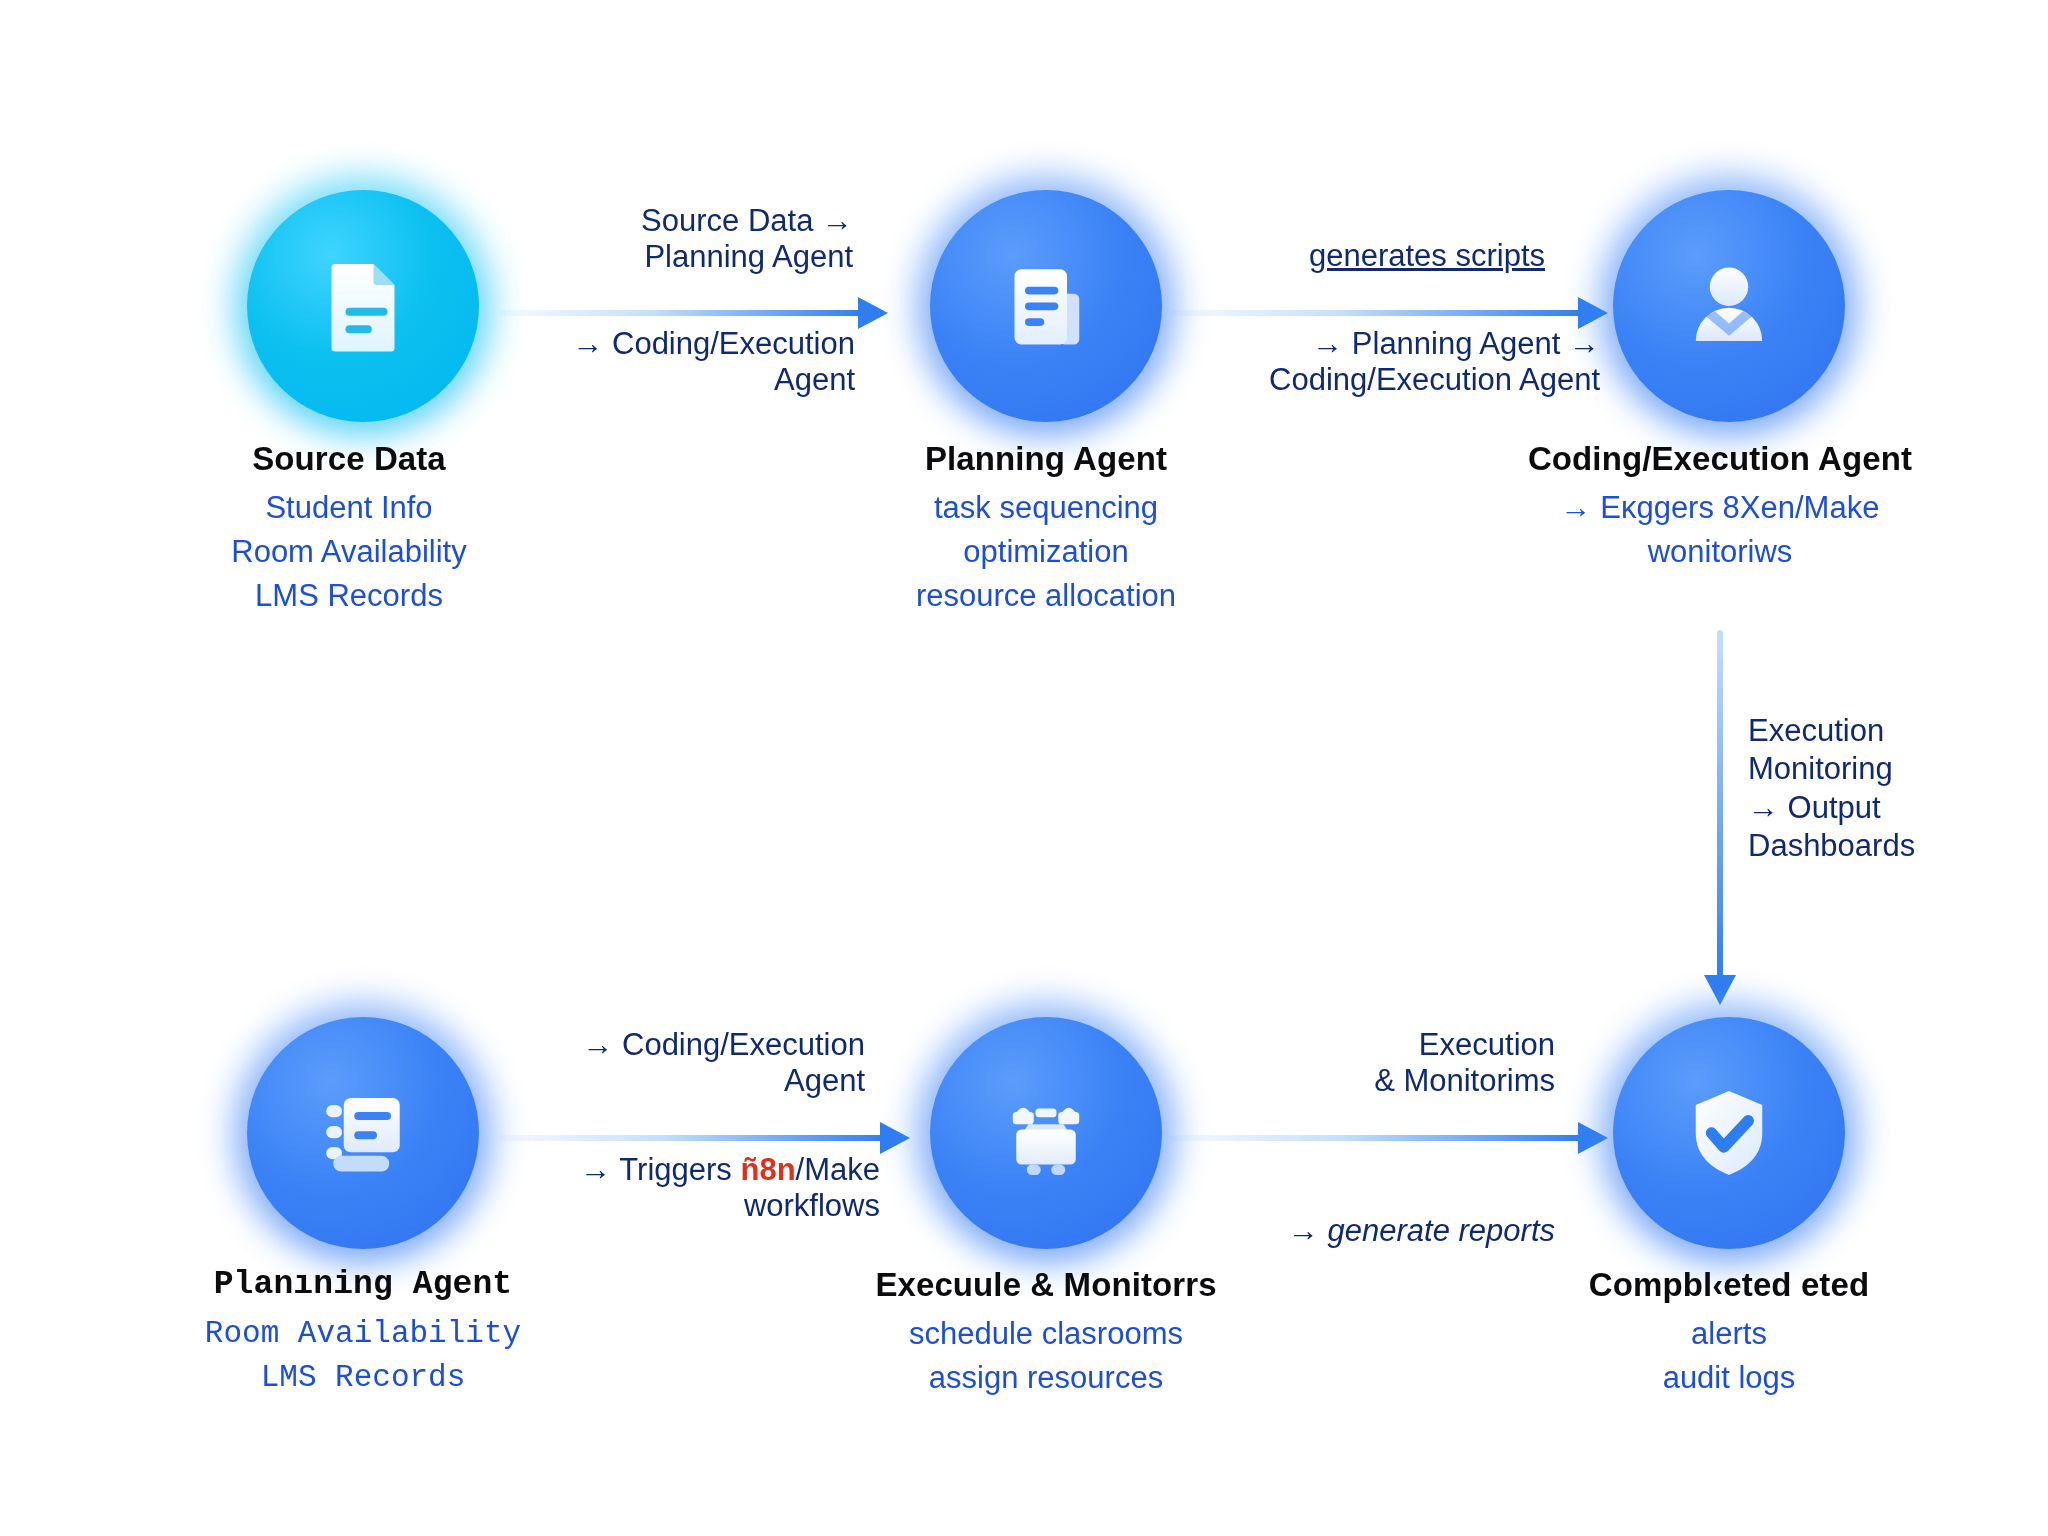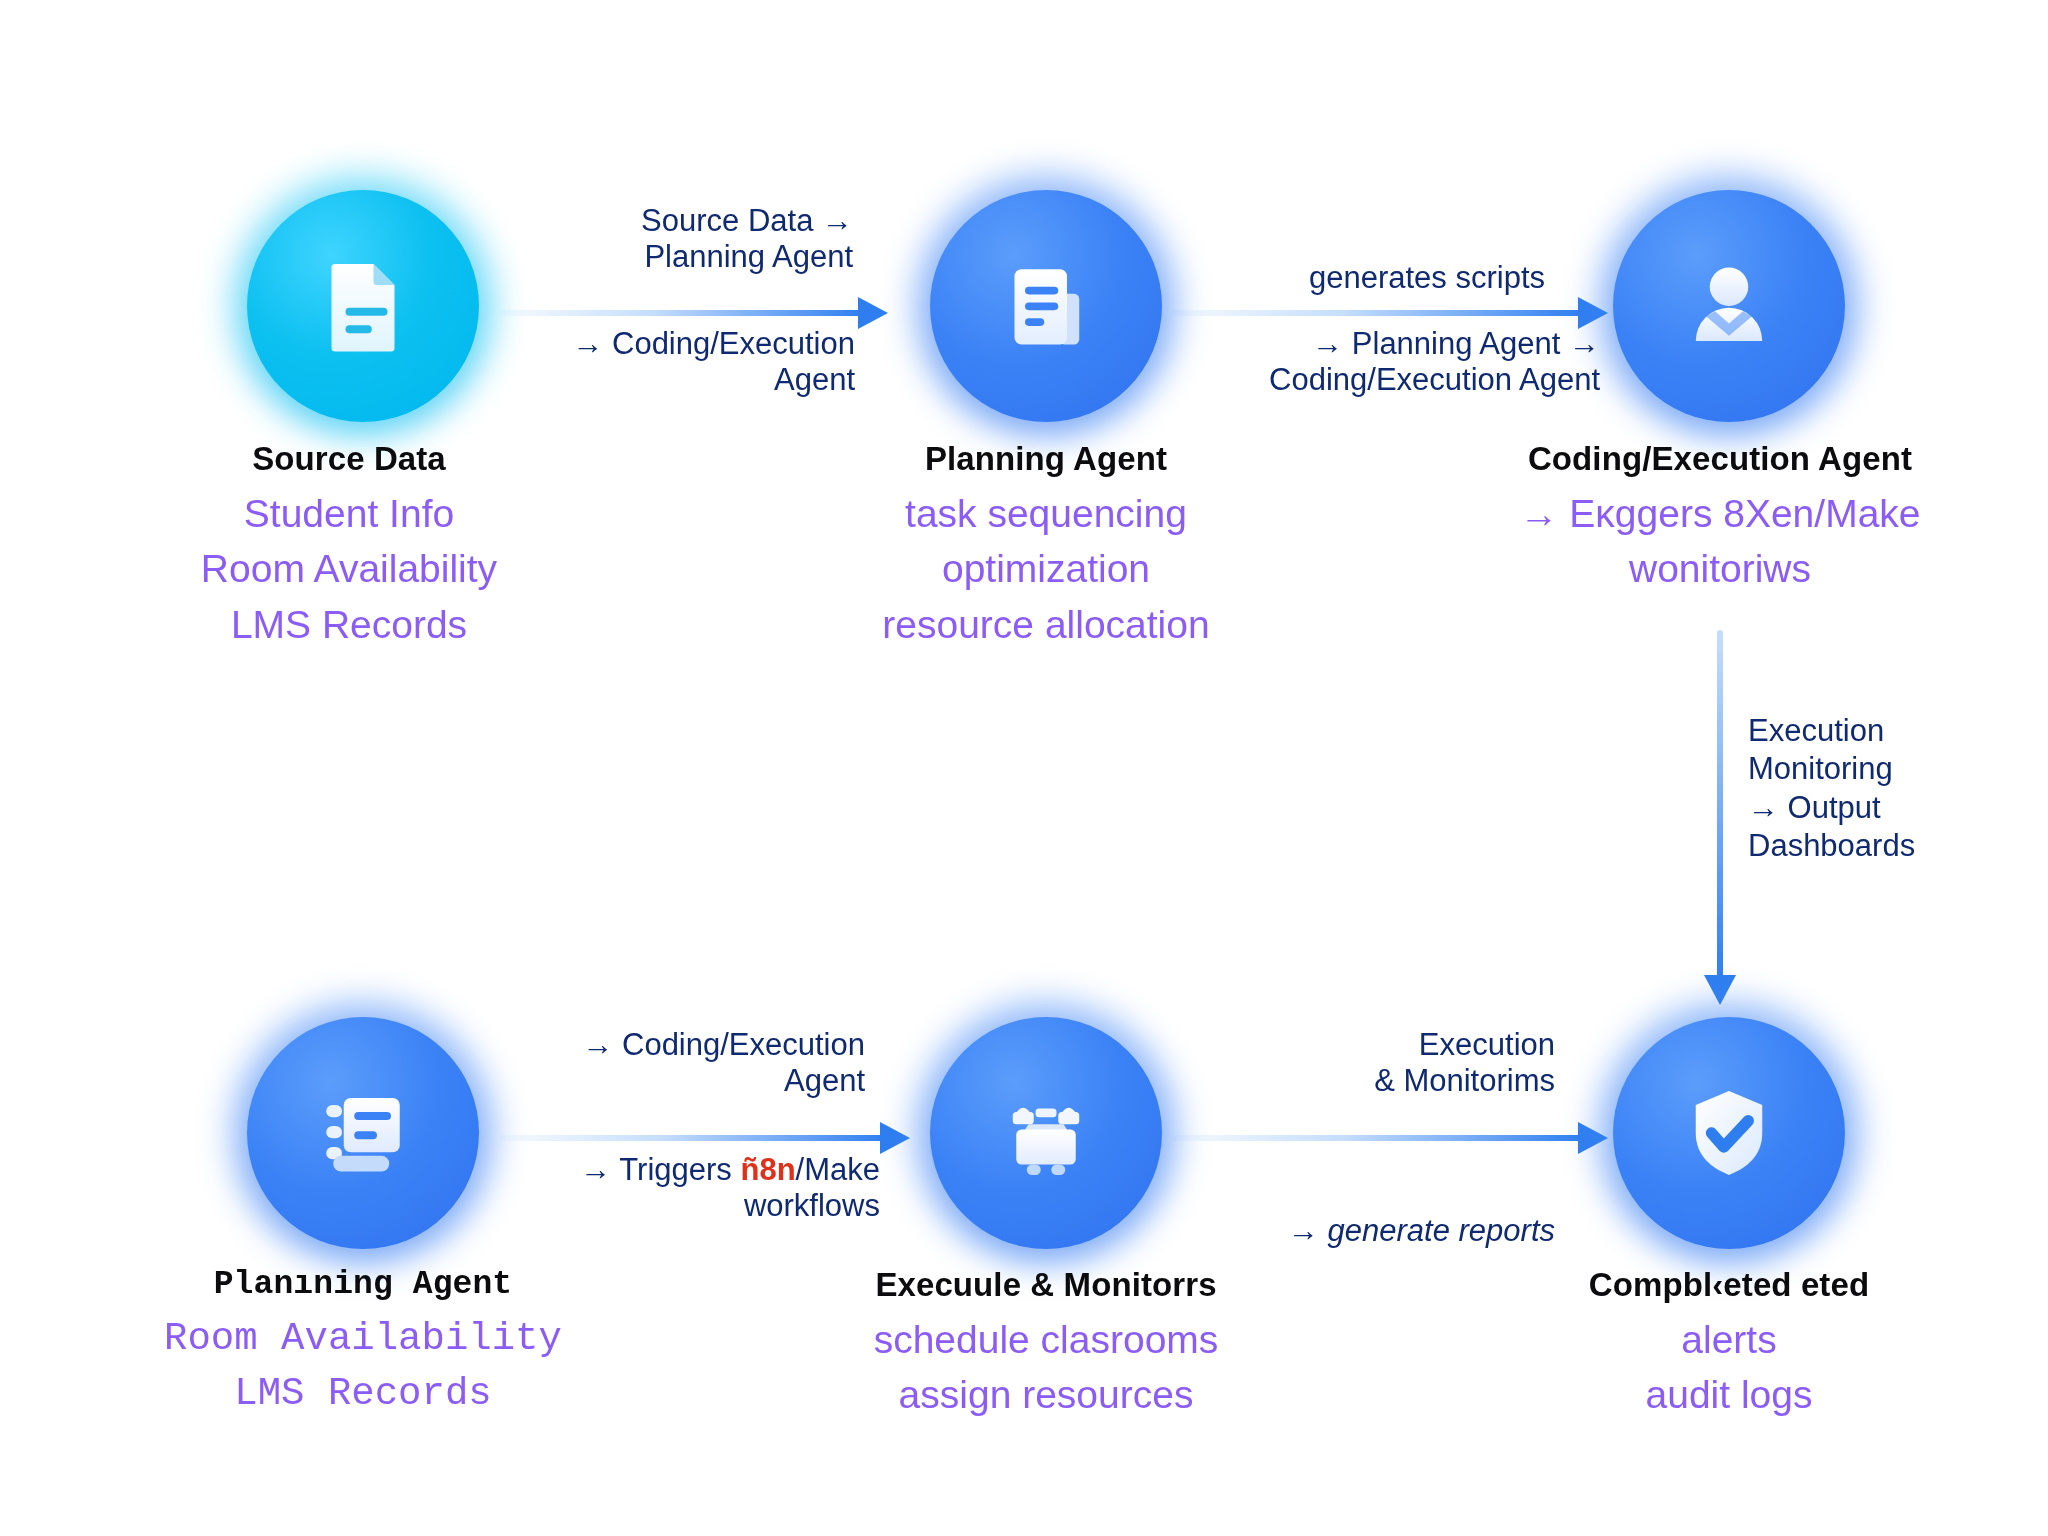--- a/index.html
+++ b/index.html
@@ -74,23 +74,23 @@
   }
   .caption .title {
     font-size: 33px;
     font-weight: 700;
     color: #0c0c0e;
     letter-spacing: .1px;
     line-height: 1.18;
     white-space: nowrap;
   }
   .caption .sub {
-    font-size: 39px;
+    font-size: 31px;
     font-weight: 400;
-    color: #8b5cf6;
+    color: #1d4ed8;
     line-height: 1.42;
     margin-top: 7px;
     white-space: nowrap;
   }
 
   
   .arrow-h {
     position: absolute;
     height: 10px;
     z-index: 0;
@@ -319,21 +319,21 @@
 
   <div class="edge-label center" style="left:503px; top:203px; width:350px;">
     <span class="ln">Source Data →</span>
     <span class="ln">Planning Agent</span>
   </div>
   <div class="edge-label center" style="left:495px; top:326px; width:360px;">
     <span class="ln">→ Coding/Execution</span>
     <span class="ln">Agent</span>
   </div>
 
-  <div class="edge-label center" style="left:1195px; top:260px; width:350px;">
+  <div class="edge-label center" style="left:1195px; top:238px; width:350px;text-decoration:underline;">
     <span class="ln">generates scripts</span>
   </div>
   <div class="edge-label center" style="left:1160px; top:326px; width:440px;">
     <span class="ln">→ Planning Agent →</span>
     <span class="ln">Coding/Execution Agent</span>
   </div>
 
   <div class="edge-label lead" style="left:1748px; top:712px; width:300px; line-height:1.24;">
     <span class="ln">Execution</span>
     <span class="ln">Monitoring</span>

